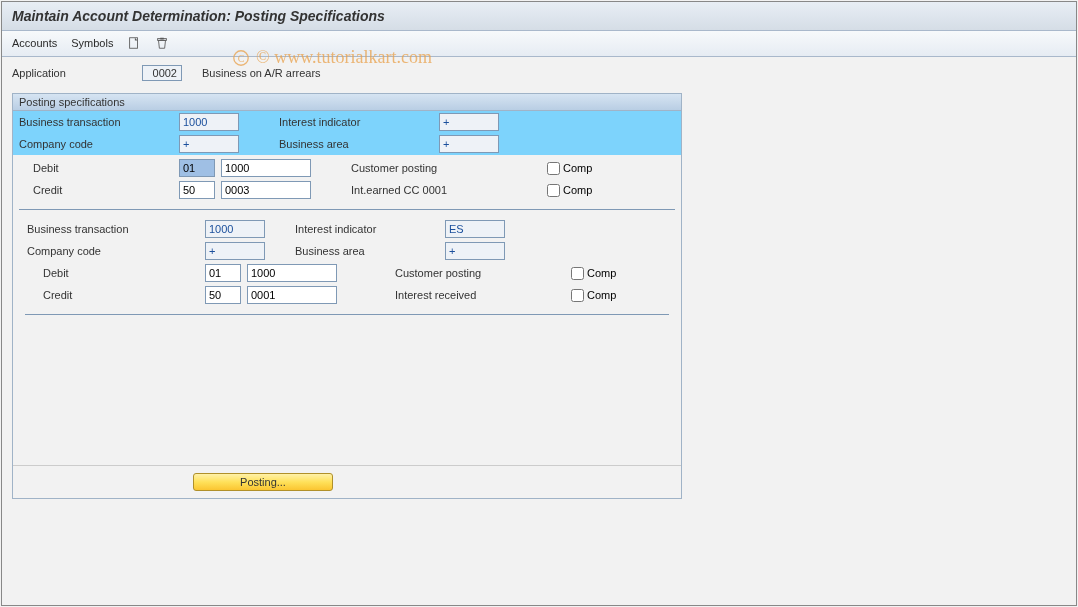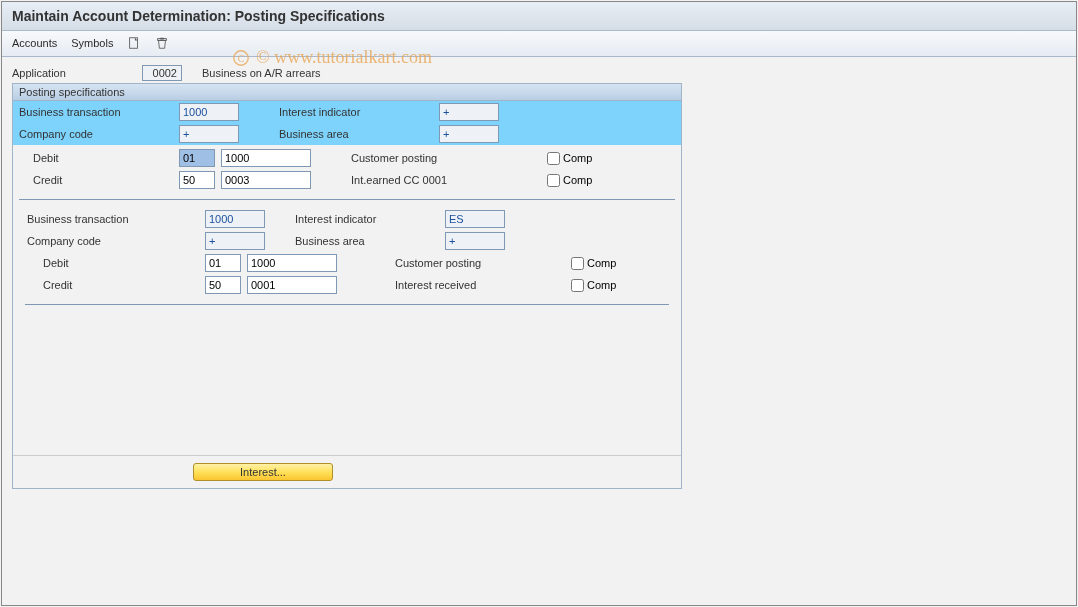--- a/index.html
+++ b/index.html
@@ -13,20 +13,21 @@
       background: #f2f2f2;
       width: 1078px;
       height: 607px;
       overflow: hidden;
       position: relative;
     }
     .title-bar {
       background: linear-gradient(to bottom, #e8eef5 0%, #d5dde6 100%);
       border-bottom: 1px solid #a9b8cb;
       padding: 6px 10px;
+      font-style: italic;
       font-weight: bold;
       font-size: 14px;
       color: #333;
     }
     .toolbar {
       background: linear-gradient(to bottom, #f7f9fb 0%, #e6ecf3 100%);
       border-bottom: 1px solid #a9b8cb;
       padding: 5px 10px 6px;
       display: flex;
       align-items: center;
@@ -63,21 +64,21 @@
       width: 40px;
       text-align: right;
       color: #333;
     }
     .app-desc {
       margin-left: 10px;
       color: #333;
     }
     .group {
       border: 1px solid #a0b3c7;
-      margin-top: 2px;
+      margin-top: 12px;
       width: 670px;
     }
     .group-header {
       background: linear-gradient(to bottom, #d6e4f2 0%, #b9cee4 100%);
       border-bottom: 1px solid #a0b3c7;
       padding: 2px 6px;
       color: #333;
       font-size: 11px;
     }
     .group-body {
@@ -320,17 +321,17 @@
             </div>
 
             <hr class="divider">
           </div>
 
           <div class="spacer"></div>
         </div>
       </div>
 
       <div class="footer">
-        <button class="position-btn">Interest...</button>
+        <button class="position-btn">Posting...</button>
       </div>
     </div>
   </div>
 </div>
 
 </body></html>

